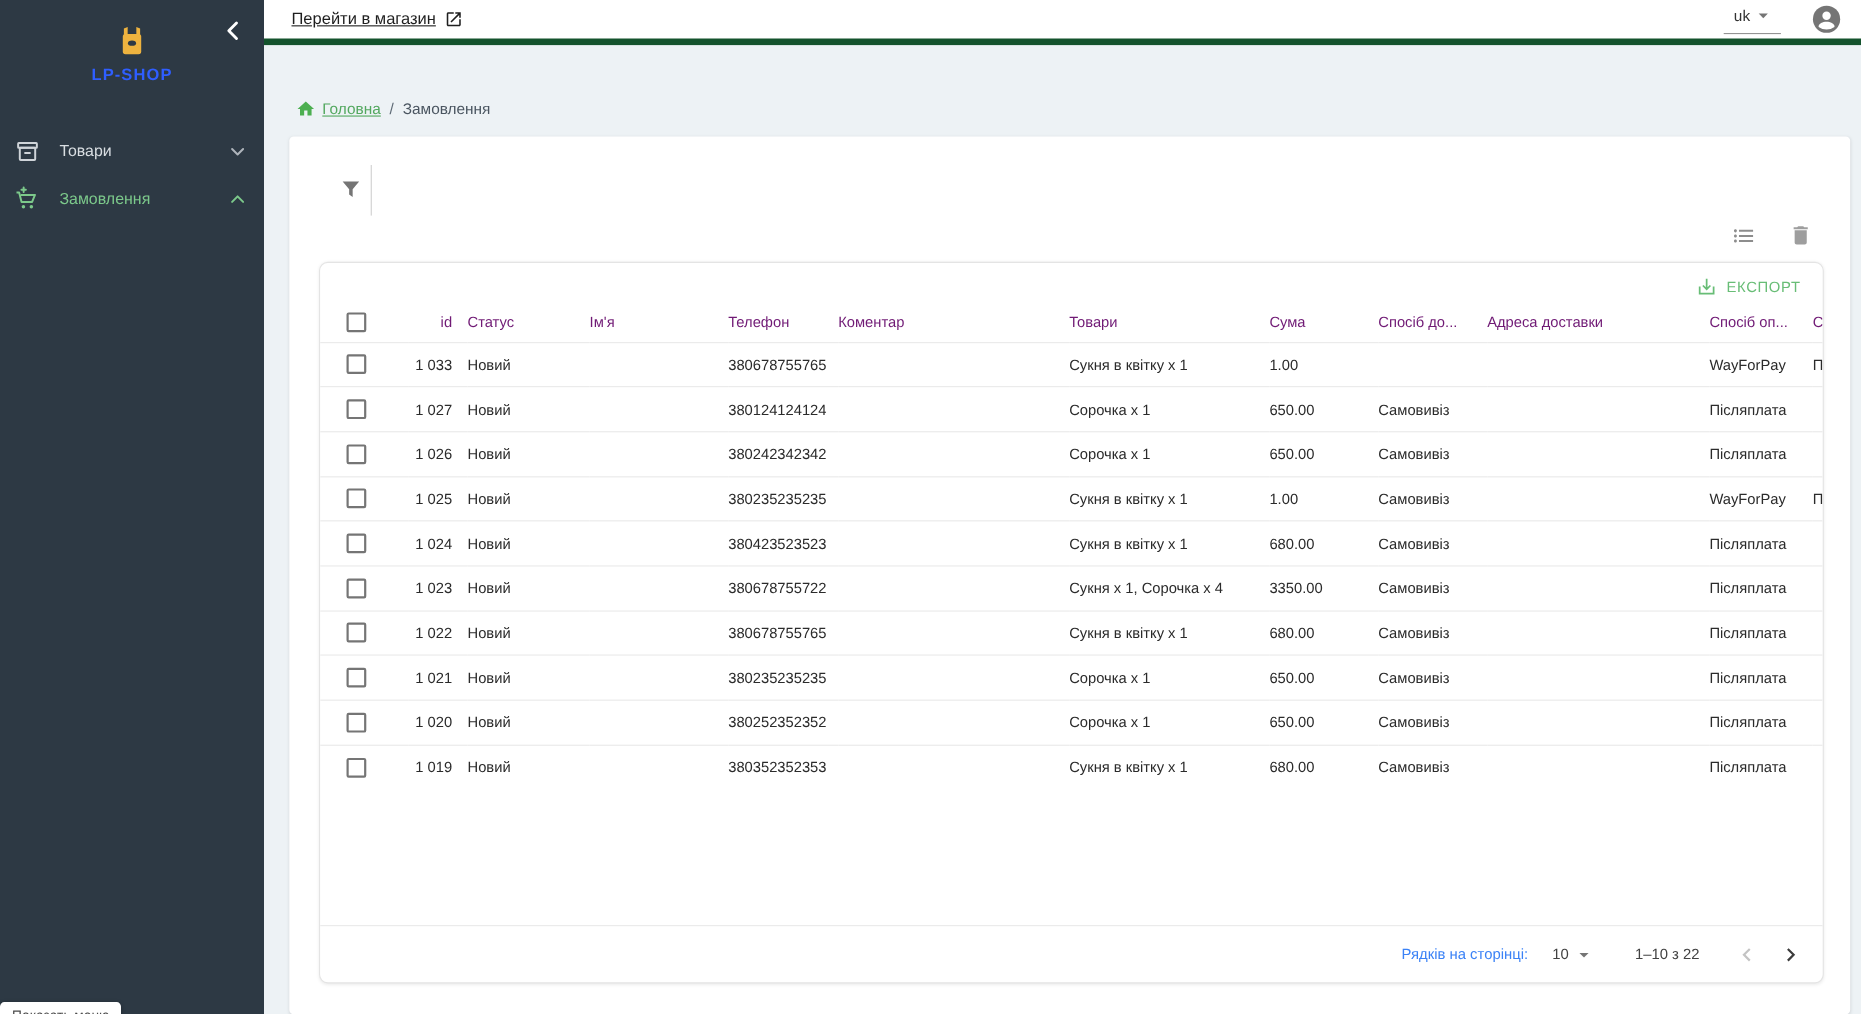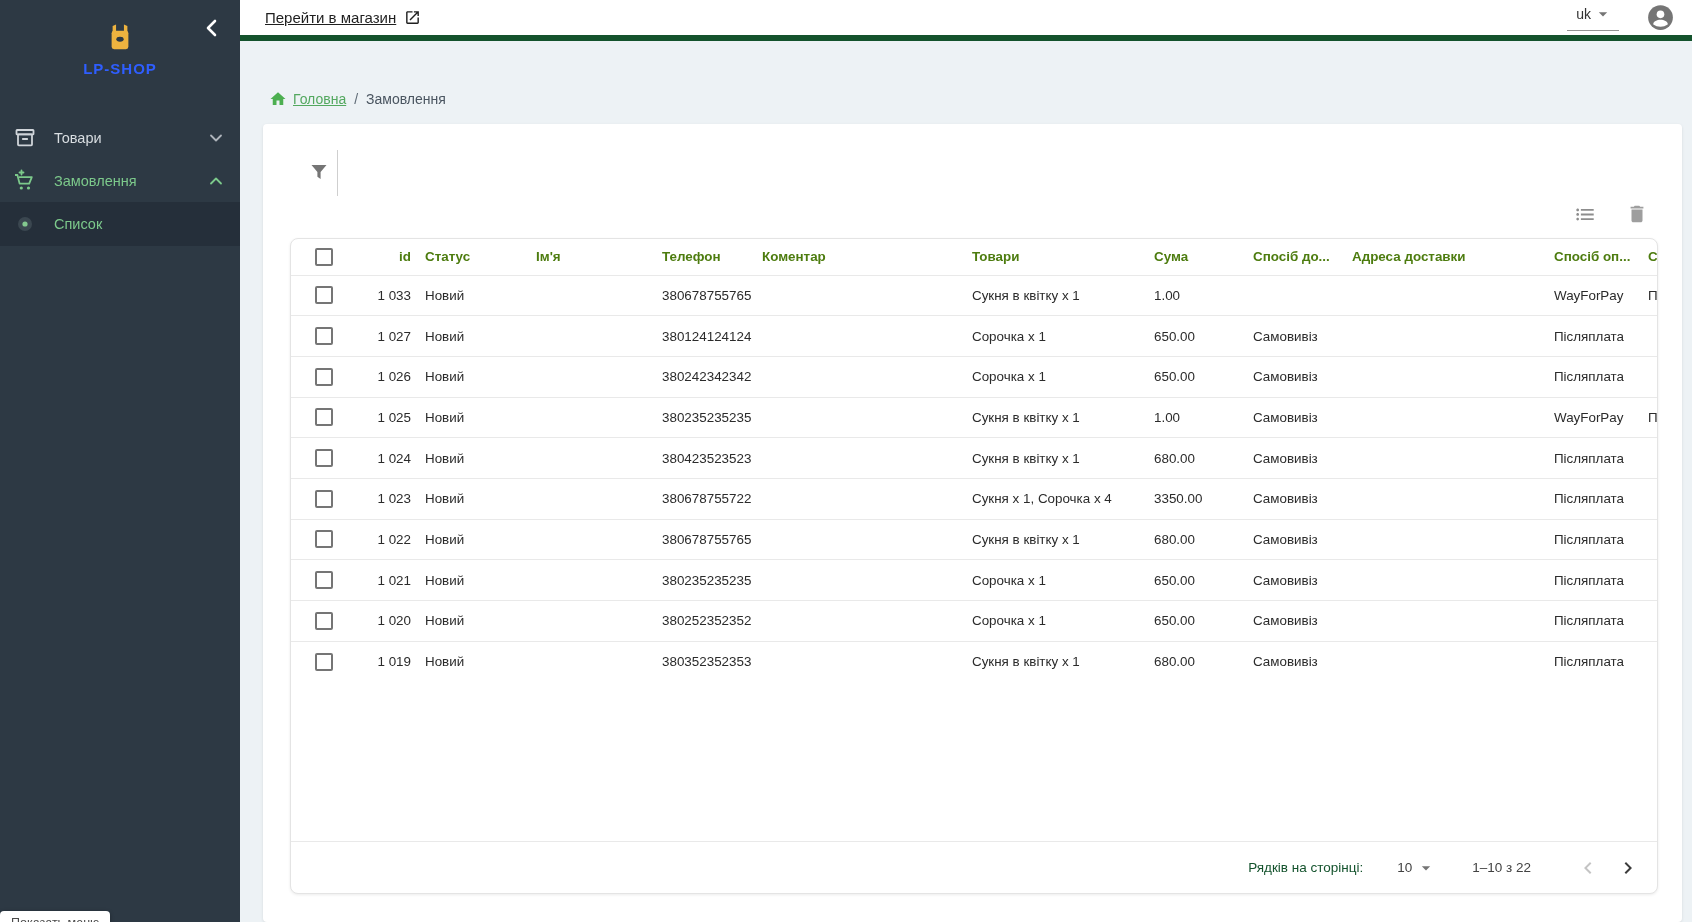--- a/index.html
+++ b/index.html
@@ -46,31 +46,31 @@
   .filter-divider { width:1px; height:46px; background:#cfcfcf; margin-left:6px; }
   .actions-row { display:flex; justify-content:flex-end; align-items:center; gap:30px; padding-right:34px; height:32px; }
   .action-icon { width:22px; height:22px; color:#8d8d8d; cursor:pointer; }
   
   .tablecard { margin:8px 24px 0 27px; border:1px solid #e4e4e4; border-radius:8px; box-shadow:0 1px 3px rgba(0,0,0,.08); height:656px; display:flex; flex-direction:column; overflow:hidden; background:#fff; }
   .export-row { height:36px; display:flex; align-items:center; justify-content:flex-end; padding:6px 12px 0 0; }
   .export-btn { display:flex; align-items:center; gap:8px; color:#68bd76; font-size:13.5px; font-weight:500; letter-spacing:.6px; cursor:pointer; padding:4px 8px; border-radius:4px; }
   .export-btn svg { width:19px; height:19px; }
   .grid-wrap { overflow:hidden; }
   table.grid { border-collapse:collapse; table-layout:fixed; width:1507px; font-size:13.4px; color:#2b2b2b; }
-  table.grid th { font-weight:bold; color:#4d7c0f; text-align:left; height:36px; white-space:nowrap; }
+  table.grid th { font-weight:normal; color:#701a75; text-align:left; height:36px; white-space:nowrap; }
   table.grid td { height:40.7px; white-space:nowrap; overflow:visible; }
   table.grid tbody tr { border-top:1px solid #e9e9e9; }
   table.grid .col-id { text-align:right; padding-right:14px; }
   .cbx { display:inline-block; width:18px; height:18px; border:2px solid #757575; border-radius:2px; margin-left:24px; vertical-align:middle; cursor:pointer; }
   .grid-spacer { flex:1; }
   
   .pagination { border-top:1px solid #e9e9e9; height:52px; display:flex; align-items:center; justify-content:flex-end; font-size:13.5px; color:#424242; padding-right:16px; }
-  .pp-label { color:#14532d; margin-right:34px; }
+  .pp-label { color:#3b82f6; margin-right:22px; }
   .pp-select { display:flex; align-items:center; gap:4px; cursor:pointer; margin-right:36px; }
-  .pp-range { margin-right:30px; }
+  .pp-range { margin-right:16px; }
   .pg-btn { width:26px; height:26px; display:flex; align-items:center; justify-content:center; cursor:pointer; margin-left:14px; }
   .pg-btn.disabled { color:#c4c4c4; cursor:default; }
   .pg-btn.enabled { color:#3c3c3c; }
   
   .menu-tooltip { position:fixed; left:0; bottom:-13px; background:#ffffff; color:#4a4a4a; font-size:12.5px; padding:5px 11px; border-radius:4px; box-shadow:0 1px 4px rgba(0,0,0,.3); z-index:10; }
   svg { display:block; }
 </style>
 </head>
 <body>
 
@@ -116,29 +116,20 @@
             <circle cx="15.5" cy="19" r="1.6" fill="currentColor" stroke="none"></circle>
           </svg>
         </span>
         <span class="s-label">Замовлення</span>
         <span class="s-chev">
           <svg width="20" height="20" viewBox="0 0 24 24" fill="none" stroke="currentColor" stroke-width="2.2" stroke-linecap="round" stroke-linejoin="round">
             <path d="M6 15l6-6 6 6"></path>
           </svg>
         </span>
       </div>
-      <div class="side-item green sub">
-        <span class="s-icon">
-          <svg width="18" height="18" viewBox="0 0 18 18">
-            <circle cx="9" cy="9" r="7" fill="#3b4750"></circle>
-            <circle cx="9" cy="9" r="2.6" fill="#84c98f"></circle>
-          </svg>
-        </span>
-        <span class="s-label">Список</span>
-      </div>
     </nav>
 </aside>
 
 <div class="main">
 
   <div class="topbar">
     <a class="store-link">
       <span>Перейти в магазин</span>
       <svg width="17" height="17" viewBox="0 0 24 24">
           <path fill="#1f1f1f" d="M19 19H5V5h7V3H5c-1.11 0-2 .9-2 2v14c0 1.1.89 2 2 2h14c1.1 0 2-.9 2-2v-7h-2v7zM14 3v2h3.59l-9.83 9.83 1.41 1.41L19 6.41V10h2V3h-7z"></path>
@@ -194,20 +185,28 @@
         </span>
         <span class="action-icon">
           <svg width="22" height="22" viewBox="0 0 24 24">
               <path fill="#9e9e9e" d="M6 19c0 1.1.9 2 2 2h8c1.1 0 2-.9 2-2V7H6v12zM19 4h-3.5l-1-1h-5l-1 1H5v2h14V4z"></path>
             </svg>
         </span>
       </div>
 
       <div class="tablecard">
 
+        <div class="export-row">
+          <span class="export-btn">
+            <svg viewBox="0 0 24 24">
+                <path fill="#68bd76" d="M19 12v7H5v-7H3v9h18v-9h-2zm-6 .67l2.59-2.58L17 11.5l-5 5-5-5 1.41-1.41L11 12.67V3h2v9.67z"></path>
+              </svg>
+            <span>ЕКСПОРТ</span>
+          </span>
+        </div>
 
         <div class="grid-wrap">
           <table class="grid">
             <colgroup>
               <col style="width:80px">
                 <col style="width:54px">
                 <col style="width:111px">
                 <col style="width:126px">
               <col style="width:100px">
                 <col style="width:210px">

